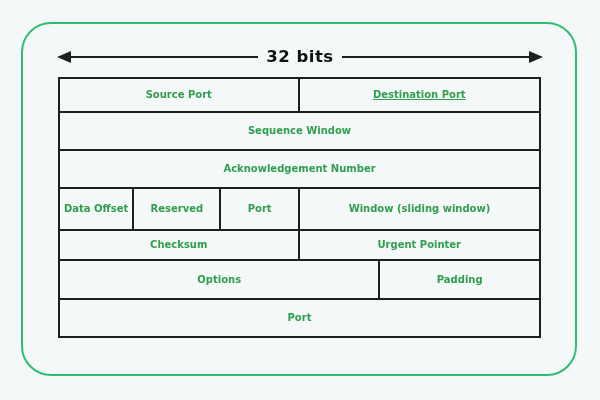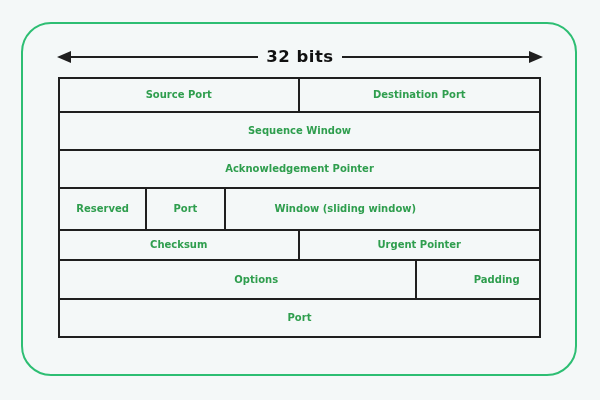--- a/index.html
+++ b/index.html
@@ -48,38 +48,39 @@
     <span class="head left"></span>
     <span class="line"></span>
     <span class="label">32 bits</span>
     <span class="line"></span>
     <span class="head right"></span>
   </div>
 
   <div class="tbl" id="tbl">
       <div class="trow" style="height: 34px;">
         <div class="tcell" style="flex: 0 0 50%; max-width: 50%;">Source Port</div>
-        <div class="tcell" style="flex: 0 0 50%; max-width: 50%;">Destination Port</div>
+        <div class="tcell" style="flex: 0 0 50%; max-width: 50%; text-decoration: underline;">Destination Port</div>
       </div>
       <div class="trow" style="height: 38px;">
         <div class="tcell" style="flex: 0 0 100%; max-width: 100%;">Sequence Window</div>
       </div>
       <div class="trow" style="height: 38px;">
-        <div class="tcell" style="flex: 0 0 100%; max-width: 100%;">Acknowledgement Pointer</div>
+        <div class="tcell" style="flex: 0 0 100%; max-width: 100%;">Acknowledgement Number</div>
       </div>
       <div class="trow" style="height: 42px;">
+        <div class="tcell" style="flex: 0 0 15.5%; max-width: 15.5%;">Data Offset</div>
         <div class="tcell" style="flex: 0 0 18.2%; max-width: 18.2%;">Reserved</div>
         <div class="tcell" style="flex: 0 0 16.4%; max-width: 16.4%;">Port</div>
         <div class="tcell" style="flex: 0 0 49.9%; max-width: 49.9%;">Window (sliding window)</div>
       </div>
       <div class="trow" style="height: 30px;">
         <div class="tcell" style="flex: 0 0 50%; max-width: 50%;">Checksum</div>
         <div class="tcell" style="flex: 0 0 50%; max-width: 50%;">Urgent Pointer</div>
       </div>
       <div class="trow" style="height: 39px;">
-        <div class="tcell" style="flex: 0 0 66.9%; max-width: 66.9%; margin-left: 37px;">Options</div>
+        <div class="tcell" style="flex: 0 0 66.9%; max-width: 66.9%;">Options</div>
         <div class="tcell" style="flex: 0 0 33.1%; max-width: 33.1%;">Padding</div>
       </div>
       <div class="trow" style="height: 36px;">
         <div class="tcell" style="flex: 0 0 100%; max-width: 100%;">Port</div>
       </div>
     </div>
 </div>
 
 </body></html>

